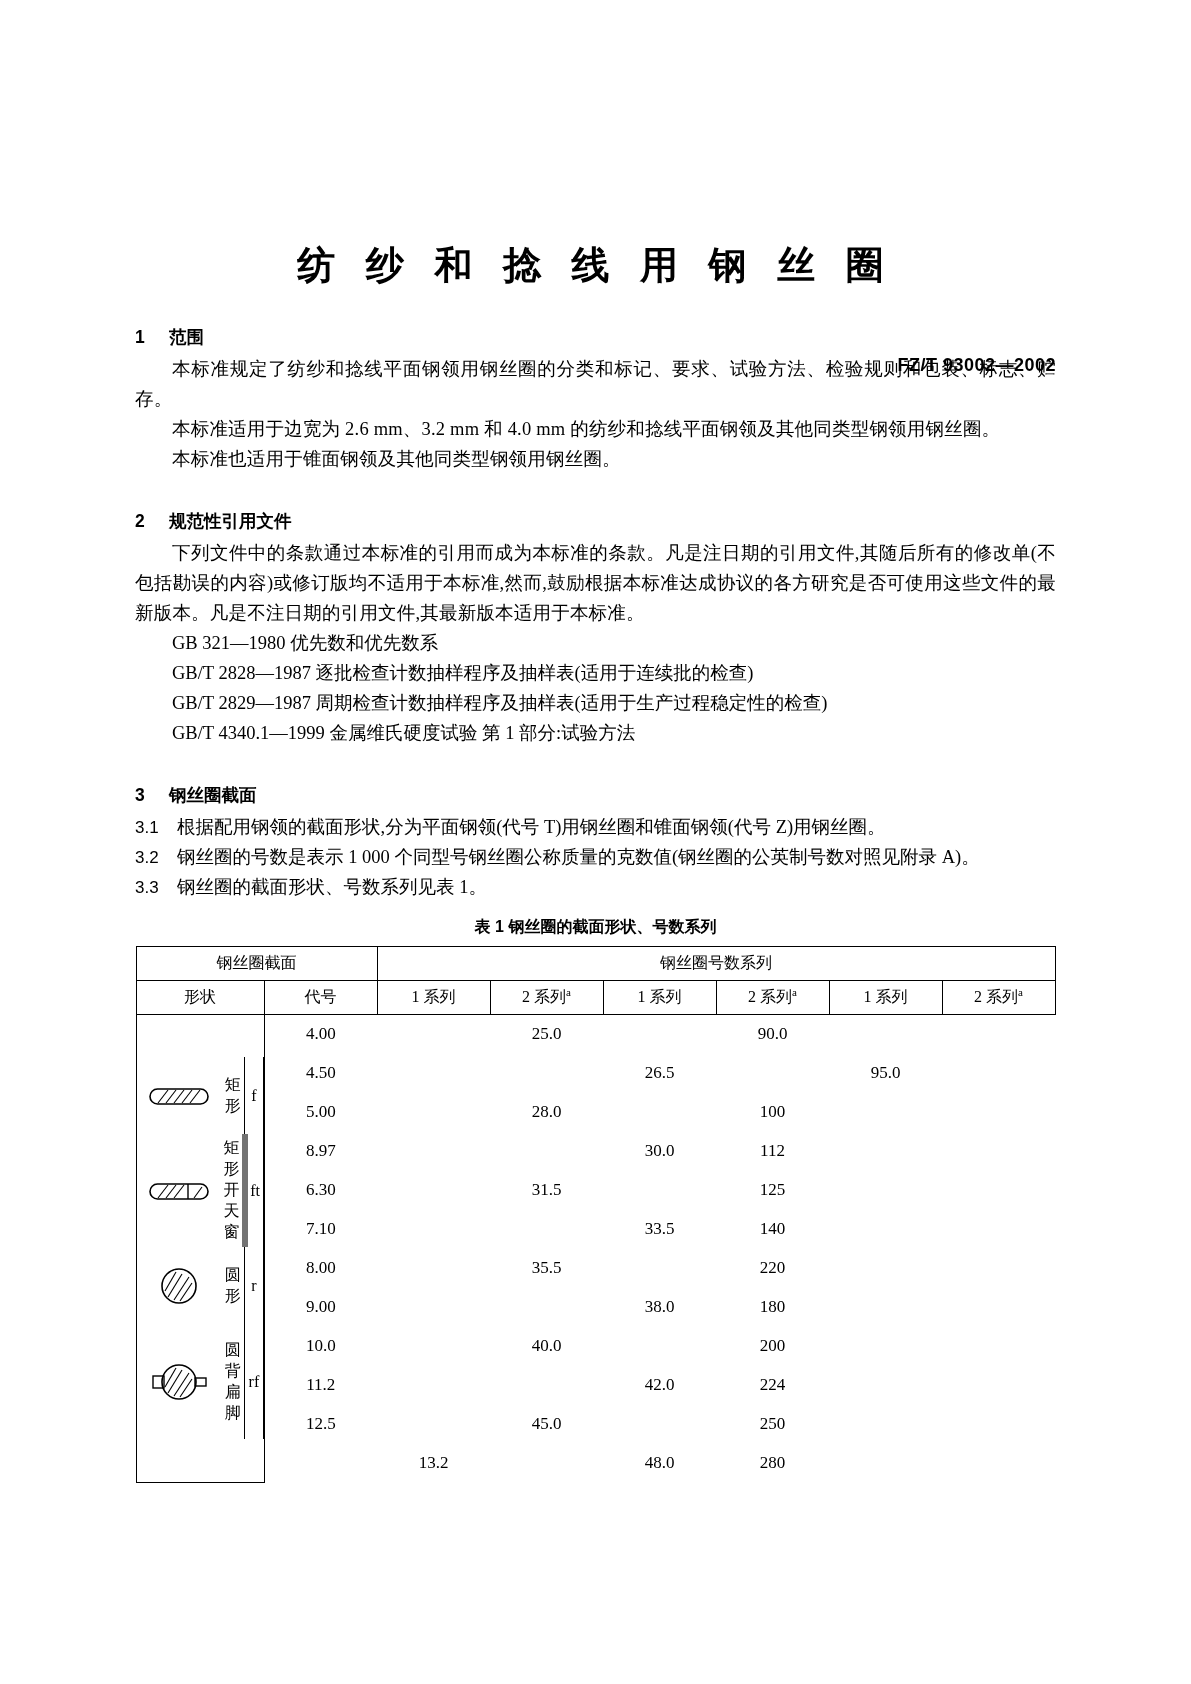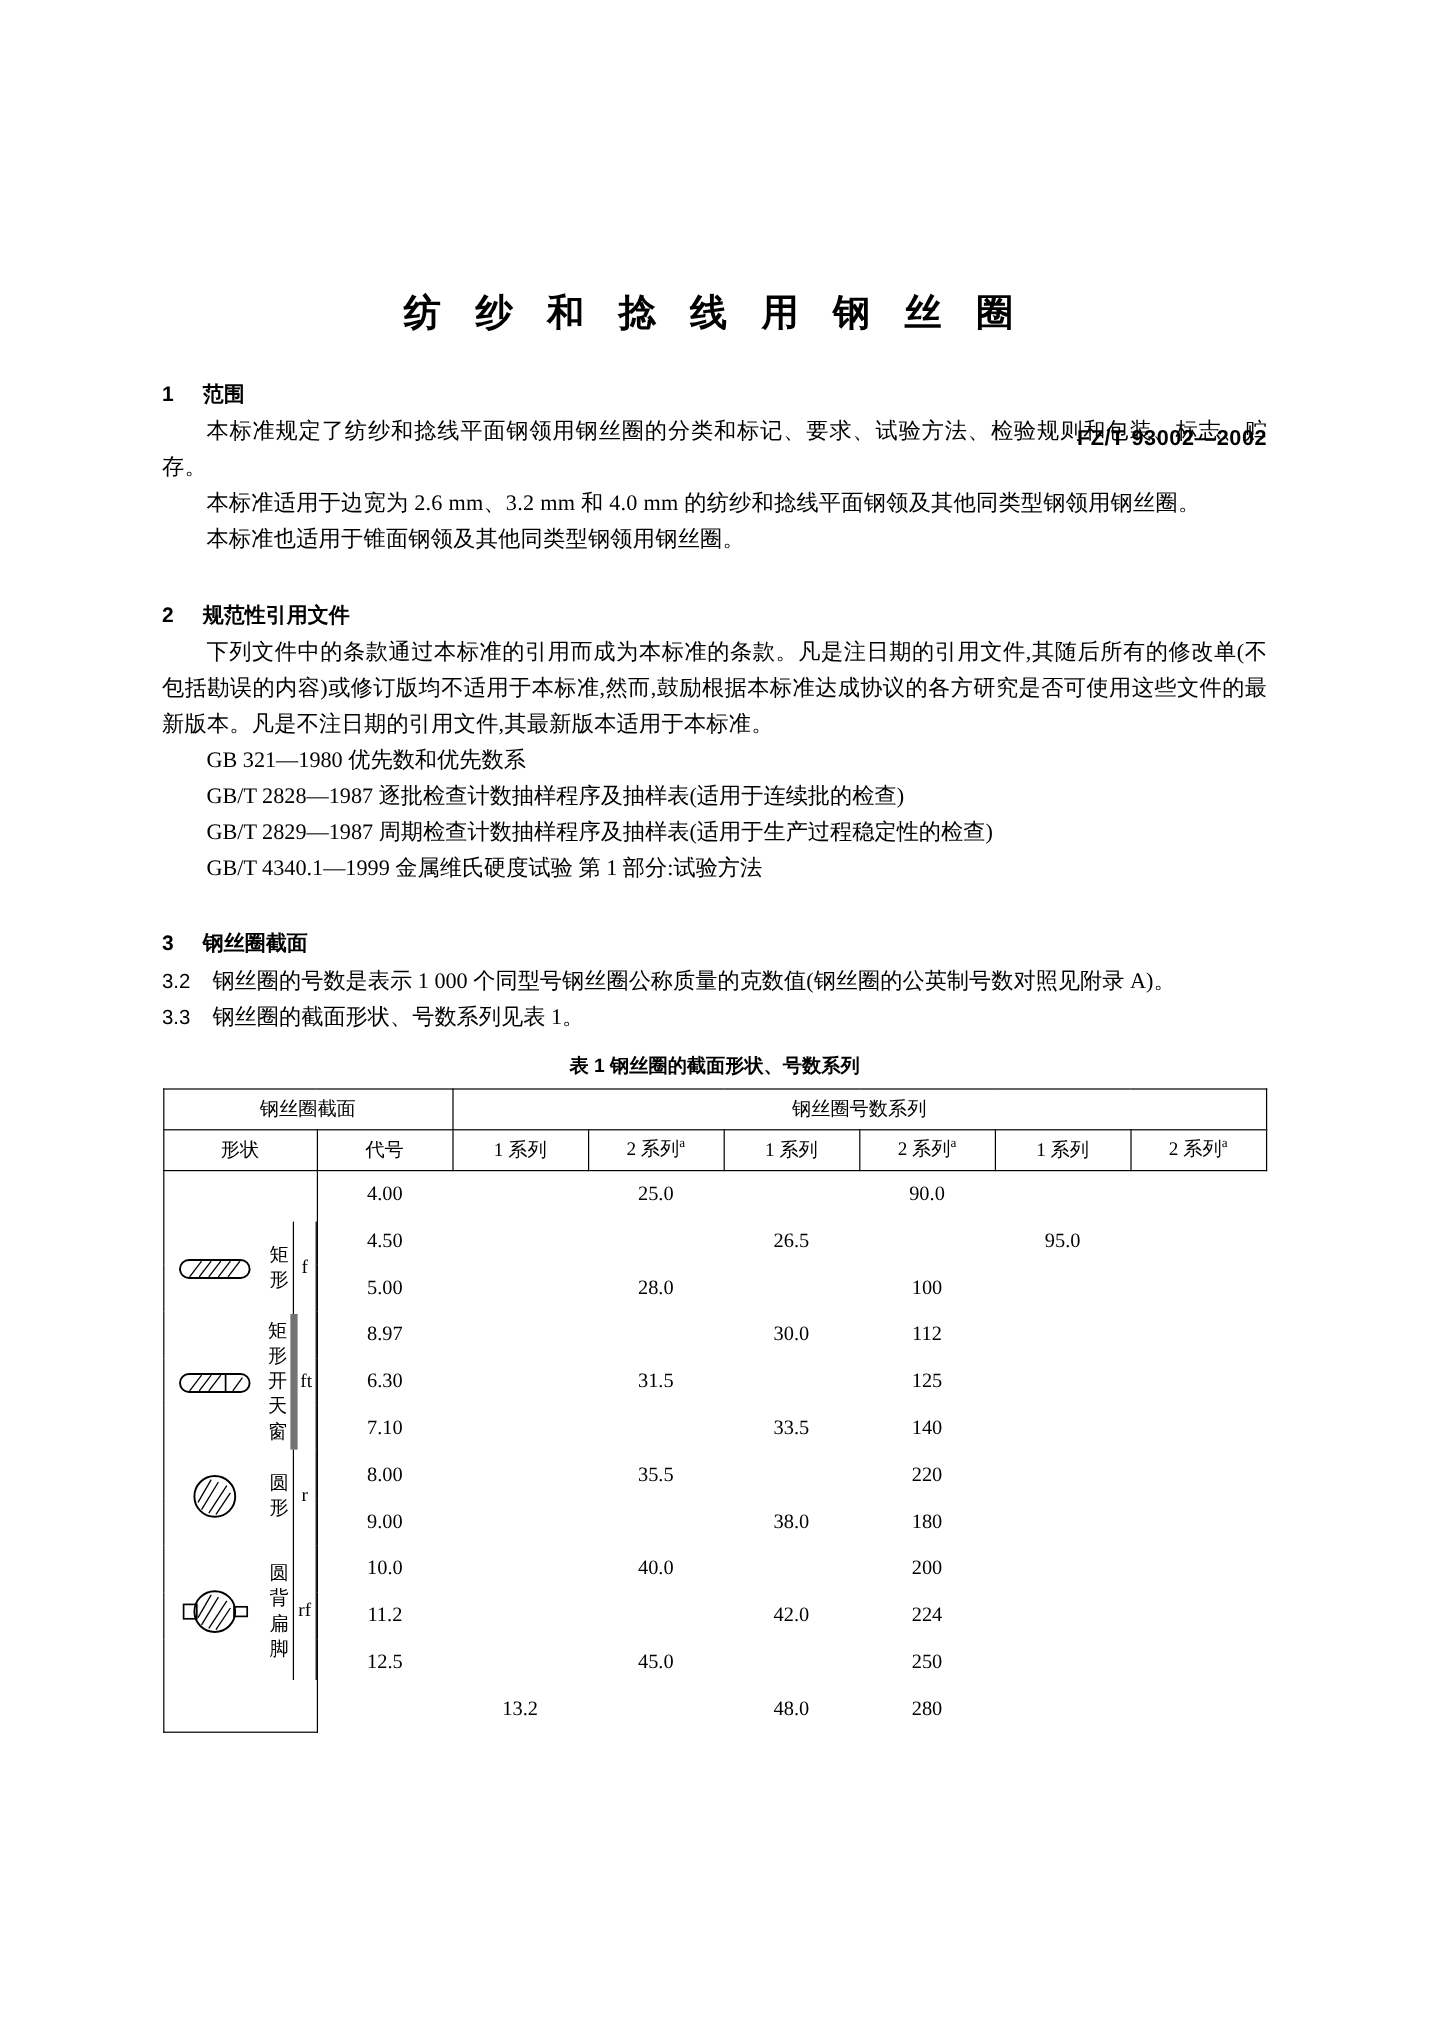--- a/index.html
+++ b/index.html
@@ -20,21 +20,21 @@
     position:absolute;
     top:115px; right:135px;
     font-family:"Liberation Sans","DejaVu Sans",sans-serif;
     font-size:18px;
     font-weight:bold;
     letter-spacing:0.5px;
   }
   .doc-title {
     margin-top:240px;
     text-align:center;
-    font-size:31px;
+    font-size:38px;
     font-weight:bold;
     letter-spacing:10px;
     font-family:"Liberation Sans","DejaVu Sans",sans-serif;
   }
   .sec-head {
     font-family:"Liberation Sans","DejaVu Sans",sans-serif;
     font-size:17.5px;
     font-weight:bold;
     margin-top:34px;
     margin-bottom:6px;
@@ -124,20 +124,23 @@
   </div>
   <p class="body indent">下列文件中的条款通过本标准的引用而成为本标准的条款。凡是注日期的引用文件,其随后所有的修改单(不包括勘误的内容)或修订版均不适用于本标准,然而,鼓励根据本标准达成协议的各方研究是否可使用这些文件的最新版本。凡是不注日期的引用文件,其最新版本适用于本标准。</p>
   <p class="ref">GB 321—1980   优先数和优先数系</p>
   <p class="ref">GB/T 2828—1987   逐批检查计数抽样程序及抽样表(适用于连续批的检查)</p>
   <p class="ref">GB/T 2829—1987   周期检查计数抽样程序及抽样表(适用于生产过程稳定性的检查)</p>
   <p class="ref">GB/T 4340.1—1999   金属维氏硬度试验  第 1 部分:试验方法</p>
 
   <div class="sec-head">
     <span class="num">3</span><span>钢丝圈截面</span>
   </div>
+  <p class="clause">
+    <span class="cnum">3.1</span><span>根据配用钢领的截面形状,分为平面钢领(代号 T)用钢丝圈和锥面钢领(代号 Z)用钢丝圈。</span>
+  </p>
   <p class="clause">
     <span class="cnum">3.2</span><span>钢丝圈的号数是表示 1 000 个同型号钢丝圈公称质量的克数值(钢丝圈的公英制号数对照见附录 A)。</span>
   </p>
   <p class="clause">
     <span class="cnum">3.3</span><span>钢丝圈的截面形状、号数系列见表 1。</span>
   </p>
 
   <div class="tbl-caption">表 1  钢丝圈的截面形状、号数系列</div>
 
   <table class="main">

